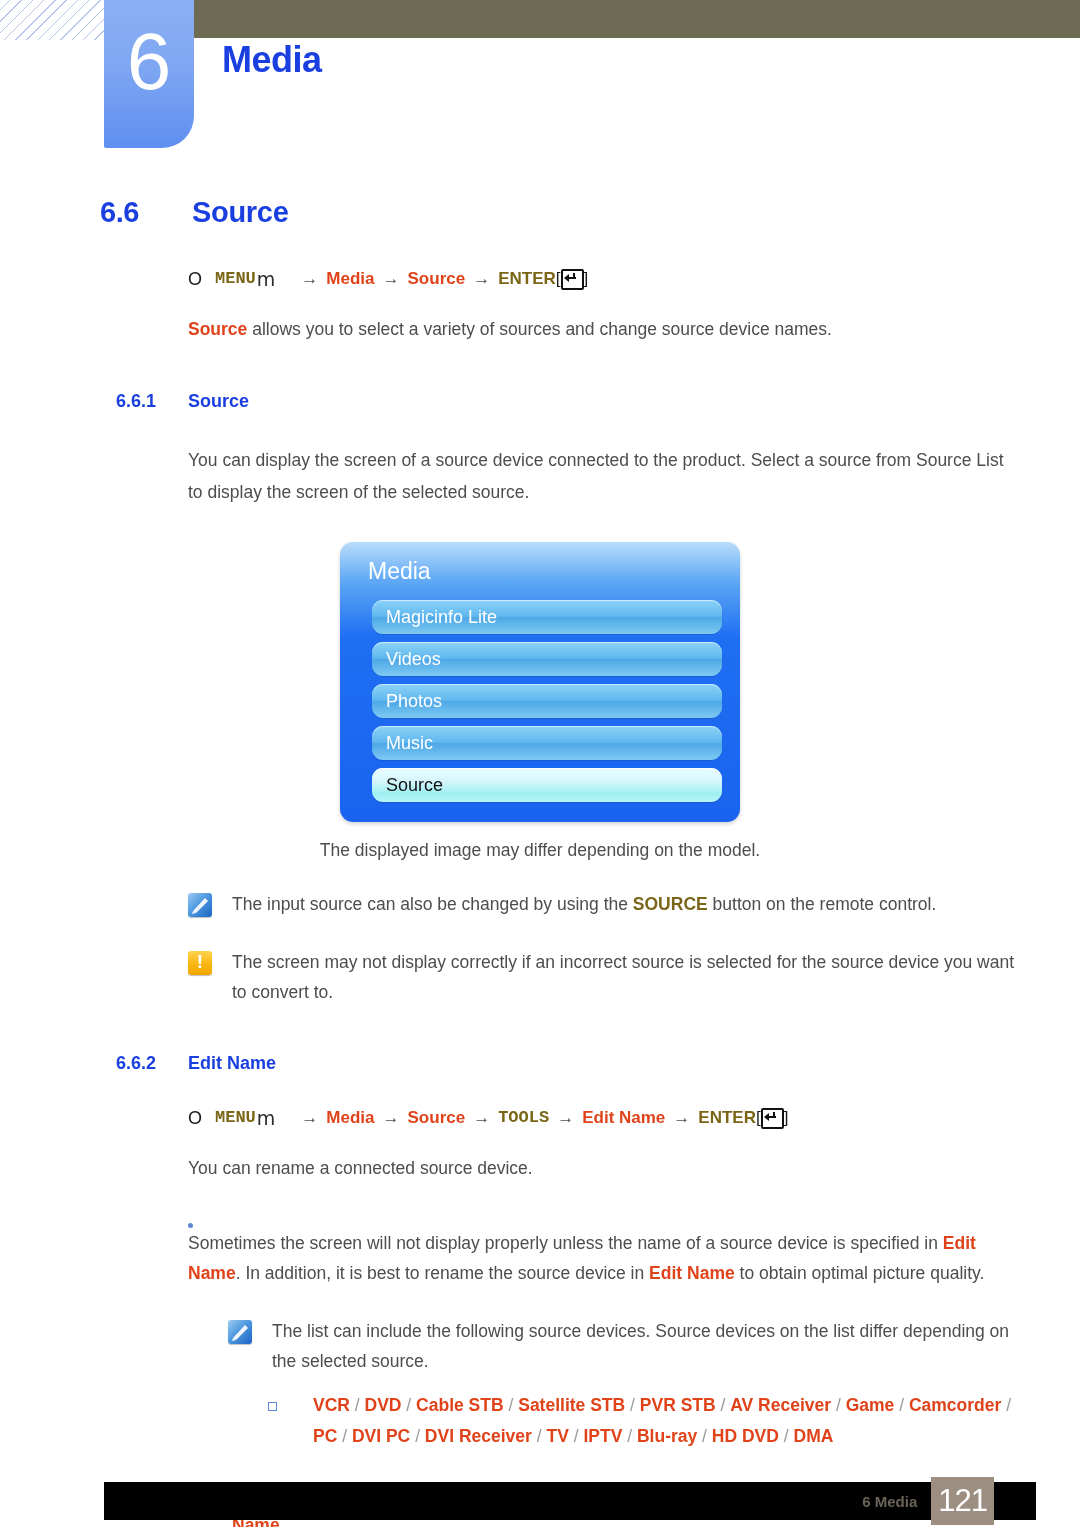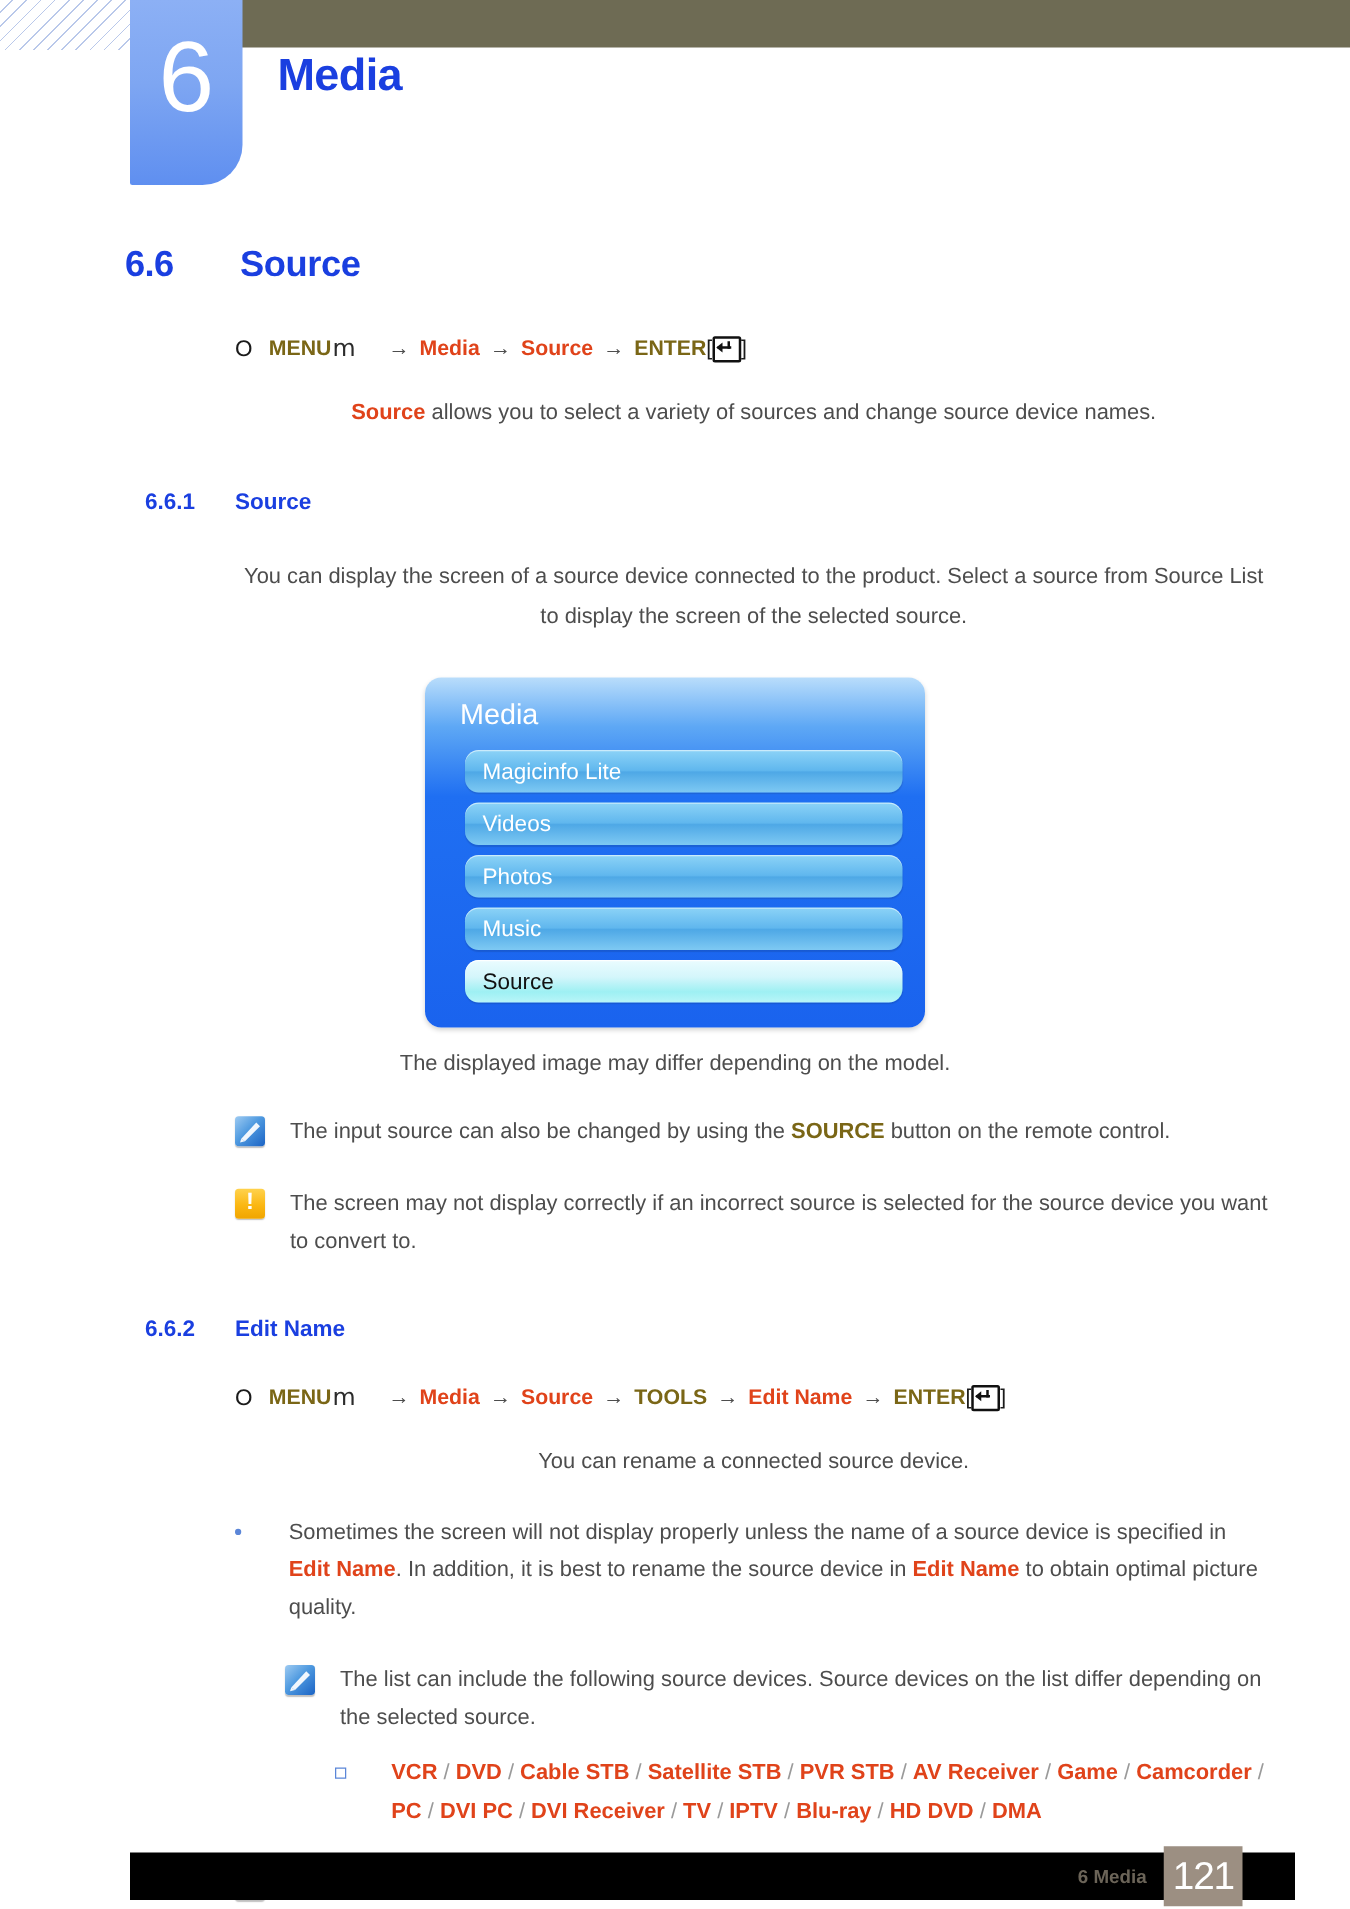--- a/index.html
+++ b/index.html
@@ -134,20 +134,21 @@
   .o-marker {
     font-size: 18px;
     color: #1a1a1a;
     font-weight: normal;
     margin-right: 13px;
     letter-spacing: 0;
   }
   .mp-key {
     color: #7a6616;
     font-weight: bold;
+    font-family: Liberation Mono, monospace;
   }
   .mp-val {
     color: #e0431a;
     font-weight: bold;
   }
   .mp-arrow {
     color: #4d4d4d;
     margin: 0 8px;
     font-weight: normal;
   }
@@ -202,21 +203,20 @@
     border-bottom: 4px solid transparent;
     border-right: 5px solid #111111;
   }
 
   .body-text {
     margin-left: 188px;
     margin-right: 62px;
     font-size: 17.5px;
     line-height: 32px;
     color: #4d4d4d;
-    text-align: center;
   }
   .red { color: #e0431a; font-weight: bold; }
   .gold { color: #7a6616; font-weight: bold; }
 
   
   .osd-wrap {
     margin-top: 34px;
     display: flex;
     justify-content: center;
   }
@@ -303,20 +303,21 @@
     line-height: 30px;
     color: #4d4d4d;
   }
 
   
   .bullet-row {
     display: flex;
     margin-left: 188px;
     margin-right: 62px;
     margin-top: 26px;
+    flex-direction: column;
   }
   .bullet-dot {
     flex: 0 0 auto;
     width: 5px;
     height: 5px;
     background: #5b86d8;
     border-radius: 50%;
     margin: 13px 38px 0 0;
   }
   .sub-bullet-row {

